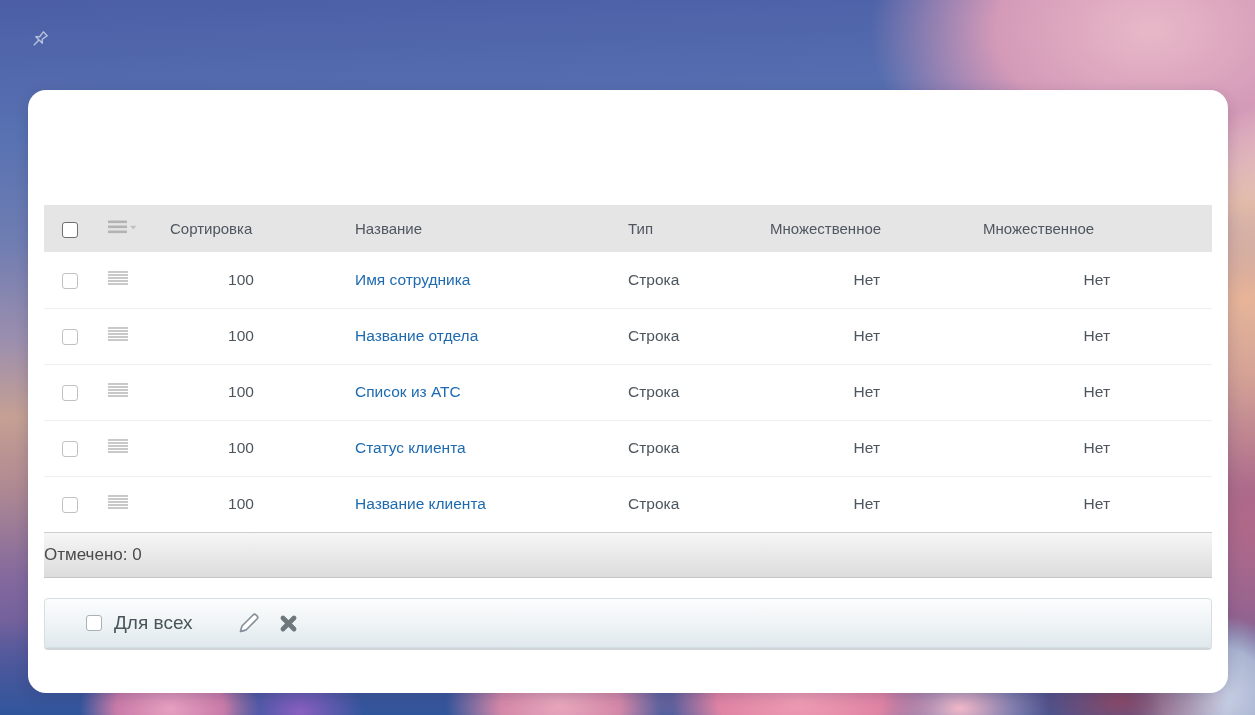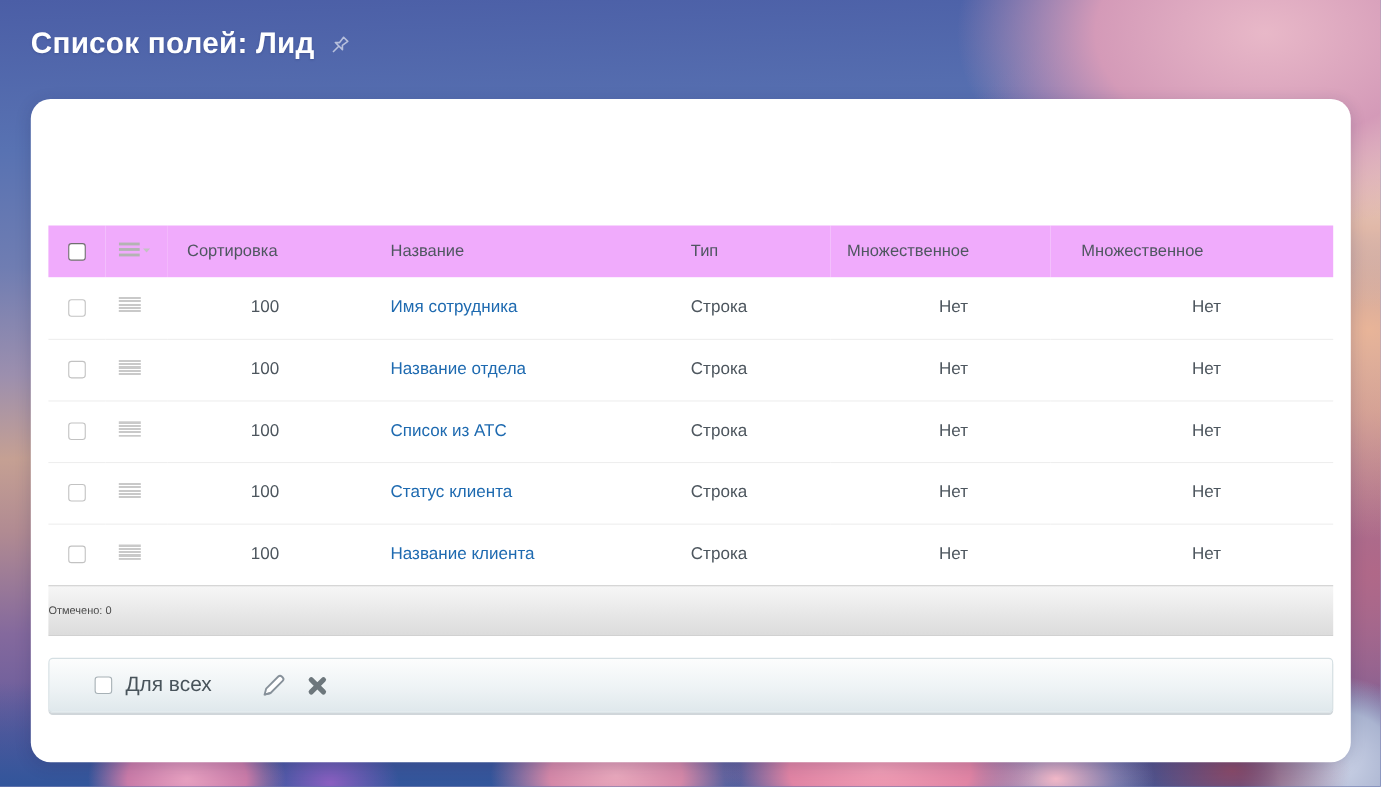--- a/index.html
+++ b/index.html
@@ -43,21 +43,21 @@
   .toolbar { position:absolute; left:16px; right:16px; top:42px; height:50px;
              background:linear-gradient(#fbfcfc, #e9eef0);
              border:1px solid #e2e6e8; border-radius:3px;
              display:flex; align-items:center; }
   .tb-sep { width:4px; height:17px; border-left:1px solid #b7bfc3; border-right:1px solid #b7bfc3;
             margin:0 0 0 14px; }
   .tb-item { font-size:16px; color:#3b454f; padding:0 18px 0 24px; cursor:pointer; }
 
   
   .grid { position:absolute; left:16px; top:115px; width:1168px; border-collapse:collapse; table-layout:fixed; }
-  .grid thead th { background:#f0abfc; height:47px; font-weight:400; font-size:15px; color:#4f5660;
+  .grid thead th { background:#e5e5e5; height:47px; font-weight:400; font-size:15px; color:#4f5660;
                    text-align:left; vertical-align:middle; }
   .grid td { height:56px; vertical-align:middle; font-size:15.5px; color:#4d565e;
              border-bottom:1px solid #eeeeee; }
   .grid tr:last-child td { border-bottom:none; }
   .c-check { text-align:center !important; }
   .c-drag  { text-align:left; padding-left:12px; }
   th.c-sort { padding-left:18px; }
   td.c-sort { text-align:center; padding-right:10px;margin-top:26px; }
   th.c-name, td.c-name { padding-left:15px; }
   th.c-type, td.c-type { padding-left:8px; }
@@ -74,39 +74,38 @@
   .panel input[type=checkbox] { border-color:#a7b1b6; }
 
   .grip { display:inline-block; width:20px; height:14px; cursor:grab;
           background:repeating-linear-gradient(to bottom, #c9c9c9 0 2px, rgba(0,0,0,0) 2px 3px); }
 
   
   .grid-footer { position:absolute; left:16px; width:1168px; top:442px; height:46px;
                  background:linear-gradient(#f6f6f6, #dcdcdc);
                  border-top:1px solid #cdcdcd; border-bottom:1px solid #c6c6c6;
                  display:flex; align-items:center; 
-                 font-size:10px; color:#4b4b4b; }
+                 font-size:17px; color:#4b4b4b; }
 
   
   .panel { position:absolute; left:16px; width:1168px; top:508px; height:50px;
            background:linear-gradient(#fcfdfd 0%, #eef3f5 55%, #dfe8ec 100%);
            border:1px solid #d5dfe3; border-radius:4px;
            box-shadow:0 2px 0 rgba(150,165,172,.45);
            display:flex; align-items:center; }
   .panel label { font-size:19px; color:#49545b; margin-left:12px; cursor:pointer; }
   .panel .cb { margin-left:41px; }
   .icon-btn { display:inline-flex; align-items:center; justify-content:center; cursor:pointer; }
   .edit-btn { margin-left:44px; }
   .del-btn { margin-left:18px; }
 </style>
 </head>
 <body>
 
 <div class="page-head">
-  <span class="page-title">Список полей: Лид</span>
   <span class="pin-btn">
     <svg width="23" height="23" viewBox="0 0 24 24">
       <g fill="none" stroke="rgba(255,255,255,.9)" stroke-width="1.5" stroke-linejoin="round">
         <path d="M9.2 3.5 L14.8 3.5 L13.9 9.8 L16.8 12.6 L7.2 12.6 L10.1 9.8 Z" transform="rotate(45 12 12)"></path>
         <line x1="12" y1="12.8" x2="12" y2="20.5" transform="rotate(45 12 12)"></line>
       </g>
     </svg>
   </span>
 </div>
 

